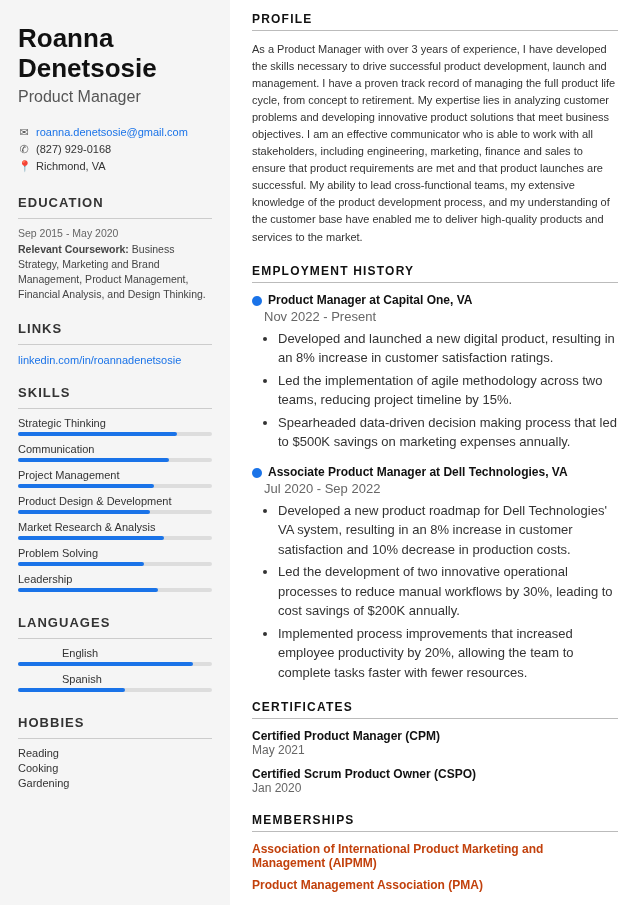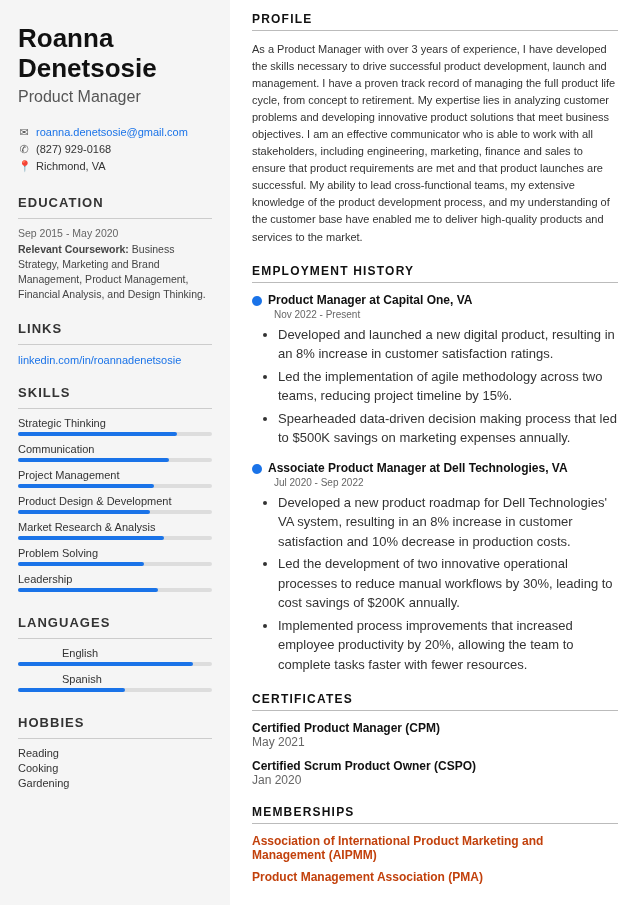--- a/index.html
+++ b/index.html
@@ -171,23 +171,23 @@
       border-radius: 50%;
       background: #1a73e8;
       margin-top: 3px;
     }
     .job-title {
       font-size: 12px;
       font-weight: 700;
       color: #111;
     }
     .job-date {
-      font-size: 10px;
+      font-size: 13px;
       color: #666;
-      margin-left: 22px;
+      margin-left: 12px;
       margin-bottom: 5px;
     }
     .job-bullets {
       margin-left: 16px;
       padding-left: 10px;
     }
     .job-bullets li {
       font-size: 13px;
       color: #333;
       line-height: 1.5;

